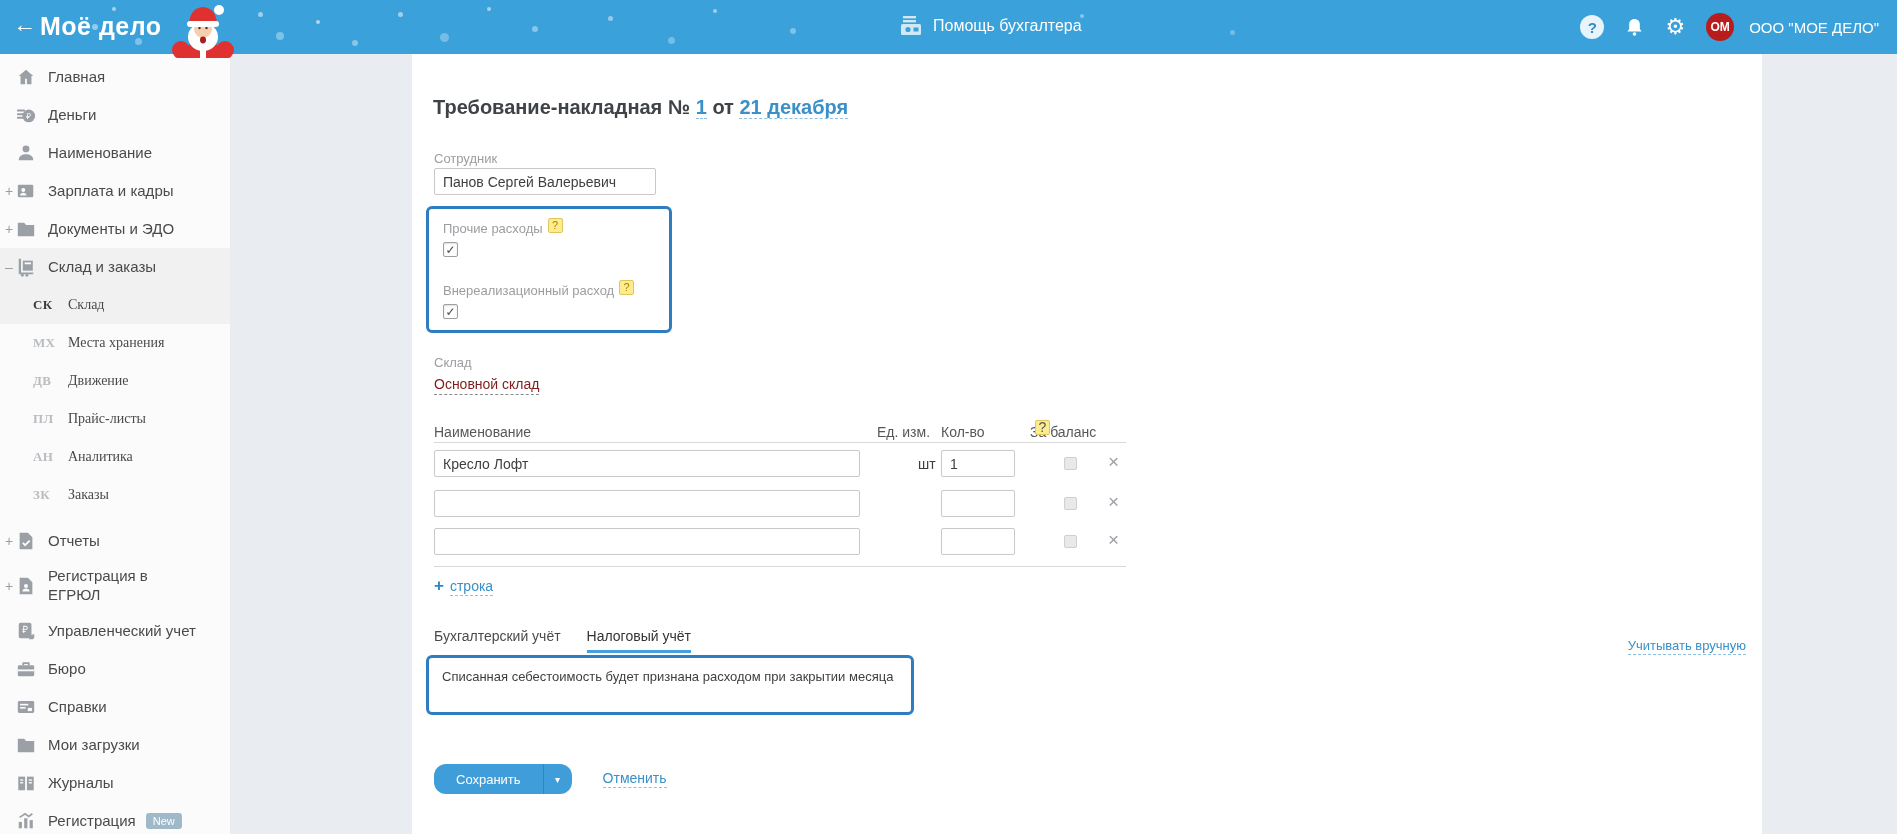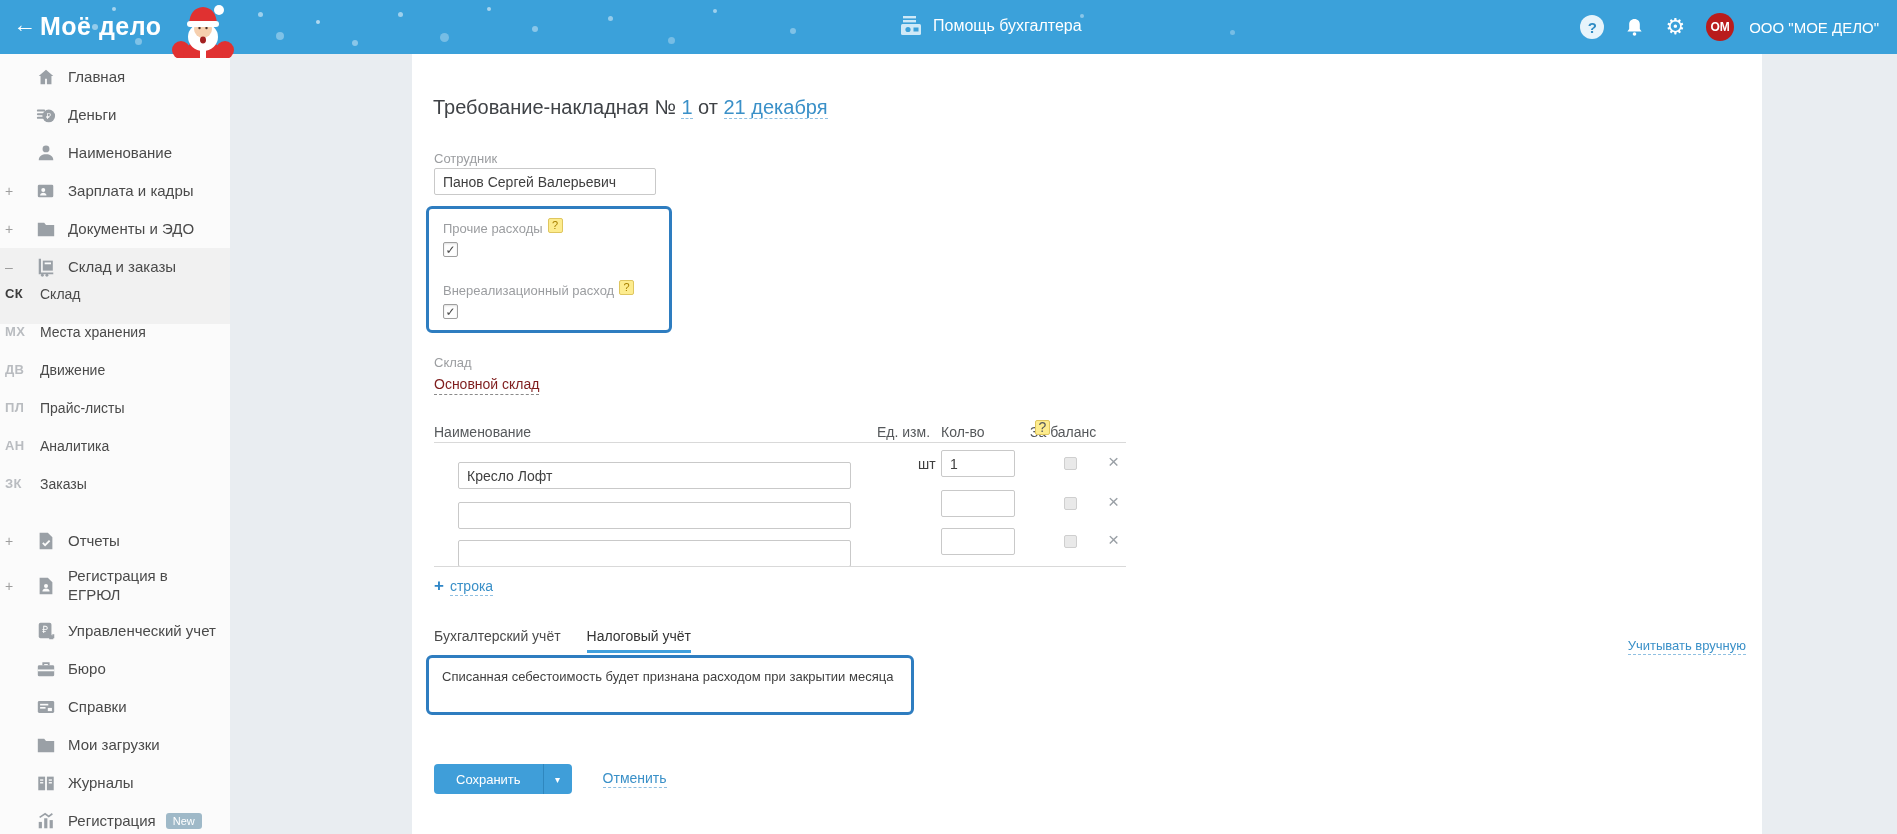--- a/index.html
+++ b/index.html
@@ -16,38 +16,38 @@
   .help-center-label { color:#fff; font-size:16px; }
   .topbar-right { position:absolute; right:18px; top:0; height:54px; display:flex; align-items:center; gap:21px; }
   .q-circle { width:24px; height:24px; border-radius:50%; background:rgba(255,255,255,.88); color:#2f8cc4; font-weight:bold; font-size:15px; display:flex; align-items:center; justify-content:center; cursor:pointer; }
   .icon-btn { cursor:pointer; display:flex; align-items:center; }
   .gear-glyph { color:#fff; font-size:22px; line-height:1; }
   .avatar { width:28px; height:28px; border-radius:50%; background:#b91c1c; color:#fff; font-size:12px; font-weight:bold; display:flex; align-items:center; justify-content:center; }
   .company { color:#fff; font-size:15px; margin-left:-6px; cursor:pointer; white-space:nowrap; }
 
   
   .sidebar { position:absolute; left:0; top:54px; width:230px; height:780px; background:#fbfbfb; padding-top:4px; z-index:2; }
-  .nav-item { height:38px; display:flex; align-items:center; padding-left:35px; position:relative; cursor:pointer; }
+  .nav-item { height:38px; display:flex; align-items:center; padding-left:15px; position:relative; cursor:pointer; }
   .nav-item.tall { height:52px; }
   .nav-item.gap-top { margin-top:8px; }
   .nav-expand { position:absolute; left:4px; top:50%; transform:translateY(-50%); color:#9e9e9e; font-size:14px; width:10px; text-align:center; }
   .nav-icon { width:22px; height:22px; flex:none; display:flex; align-items:center; justify-content:center; }
   .nav-icon svg { width:20px; height:20px; fill:#9aa0a6; }
   .nav-label { margin-left:11px; font-size:15px; color:#4a4a4a; line-height:1.25; }
   .nav-label.wrap { width:122px; }
   .active-group { background:#f1f1f1; }
-  .nav-sub { height:38px; display:flex; padding-left:5px; cursor:pointer; }
+  .nav-sub { height:38px; display:flex; align-items:center; padding-left:33px; cursor:pointer;font-family:Liberation Serif, serif; }
   .sub-code { width:25px; font-size:13px; font-weight:bold; color:#b9bcc0; letter-spacing:.3px; flex:none; }
   .sub-code.on { color:#3c3c3c; }
   .sub-label { margin-left:10px; font-size:14px; color:#4a4a4a; }
   .badge-new { margin-left:10px; background:#9fb9c8; color:#fff; font-size:11px; padding:2px 7px; border-radius:3px; }
 
   
   .panel { position:absolute; left:412px; top:54px; width:1350px; height:780px; background:#fff; z-index:1; }
-  .doc-title { position:absolute; left:21px; top:42px; font-size:20px; font-weight:normal; color:#3f4246; }
+  .doc-title { position:absolute; left:21px; top:42px; font-size:20px; font-weight:bold; color:#3f4246; }
   .t-link { color:#3a90c8; cursor:pointer; text-decoration:none; border-bottom:1px dashed #8fc0e2; }
   .field-label { position:absolute; font-size:13px; color:#9b9da0; }
   .txt-input { border:1px solid #c9c9c9; border-radius:2px; font-size:14px; color:#3f3f3f; padding:0 8px; height:27px; font-family:"Liberation Sans", sans-serif; background:#fff; }
   .emp-input { position:absolute; left:22px; top:114px; width:222px; }
 
   .focus-box { position:absolute; border:3px solid #2e7dc0; border-radius:6px; background:#fff; }
   .cb-box { left:14px; top:152px; width:246px; height:127px; }
   .cb-label { position:absolute; left:14px; font-size:13px; color:#9b9da0; white-space:nowrap; }
   .checkbox { position:absolute; left:14px; width:15px; height:15px; border:1px solid #9f9f9f; border-radius:2px; background:#fefefe; box-shadow:inset 0 1px 2px rgba(0,0,0,.12); display:flex; align-items:center; justify-content:center; font-size:12px; color:#4a4a4a; cursor:pointer; }
   .help-q { display:inline-block; width:15px; height:15px; background:#fdec8e; border:1px solid #dfc65f; border-radius:2px; color:#a98200; font-size:11px; line-height:13px; text-align:center; margin-left:5px; position:relative; top:-4px; cursor:pointer; }
@@ -57,39 +57,39 @@
 
   .tbl { position:absolute; left:22px; top:370px; width:692px; }
   .tbl-head { position:relative; height:18px; }
   .tbl-head span { position:absolute; font-size:14px; color:#55585b; white-space:nowrap; }
   .th-name { left:0; }
   .th-unit { left:443px; }
   .th-qty { left:507px; }
   .th-balance { left:596px; }
   .tbl-sep { position:absolute; left:0; width:692px; border-top:1px solid #d9d9d9; }
   .tbl-row { position:absolute; left:0; width:692px; height:28px; }
-  .ti-name { position:absolute; left:0; top:12px; width:393px;margin-left:24px; }
+  .ti-name { position:absolute; left:0; top:0; width:426px; }
   .td-unit { position:absolute; left:443px; top:6px; font-size:14px; color:#3f3f3f;margin-left:41px; }
   .ti-qty { position:absolute; left:507px; top:0; width:74px; }
   .cb-dis { position:absolute; left:630px; top:7px; width:13px; height:13px; background:#e9e9e9; border:1px solid #cfcfcf; border-radius:2px; cursor:pointer; }
   .row-del { position:absolute; left:674px; top:1px; font-size:19px; color:#9aa0a6; cursor:pointer; line-height:1.2; }
   .add-row { position:absolute; left:0; top:152px; font-size:14px; cursor:pointer; white-space:nowrap; }
   .add-plus { color:#2f86c7; font-size:17px; font-weight:bold; margin-right:6px; }
   .add-link { color:#3a90c8; border-bottom:1px dashed #8fc0e2; padding-bottom:1px; }
 
   .tabs { position:absolute; left:22px; top:574px; display:flex; gap:26px; }
   .tab { font-size:14px; color:#4a4a4a; padding-bottom:6px; cursor:pointer; border-bottom:3px solid transparent; }
   .tab.on { color:#333; border-bottom-color:#41a0dd; }
   .manual-link { position:absolute; right:16px; top:584px; font-size:13px; color:#3a90c8; border-bottom:1px dashed #8fc0e2; cursor:pointer; padding-bottom:1px; }
 
   .note-box { left:14px; top:601px; width:488px; height:60px; }
   .note-text { position:absolute; left:13px; top:11px; font-size:13px; color:#3f3f3f; white-space:nowrap; }
 
   .actions { position:absolute; left:22px; top:710px; display:flex; align-items:center; }
-  .save-btn { display:flex; height:30px; border-radius:4px; overflow:hidden; cursor:pointer; }
+  .save-btn { display:flex; height:30px; border-radius:12px; overflow:hidden; cursor:pointer; }
   .save-main { background:#3f9ed9; color:#fff; font-size:13px; padding:0 22px; display:flex; align-items:center; }
   .save-arrow { width:29px; background:#3f9ed9; border-left:1px solid #2f87bf; color:#fff; display:flex; align-items:center; justify-content:center; font-size:10px; }
   .cancel-link { margin-left:31px; font-size:14px; color:#3a90c8; border-bottom:1px dashed #8fc0e2; cursor:pointer; padding-bottom:1px; }
 </style>
 </head>
 <body>
 
 <div class="topbar">
   <i class="snow" style="left:92px;top:24px;width:6px;height:6px;opacity:.45"></i>
   <i class="snow" style="left:112px;top:7px;width:4px;height:4px;opacity:.55"></i>

